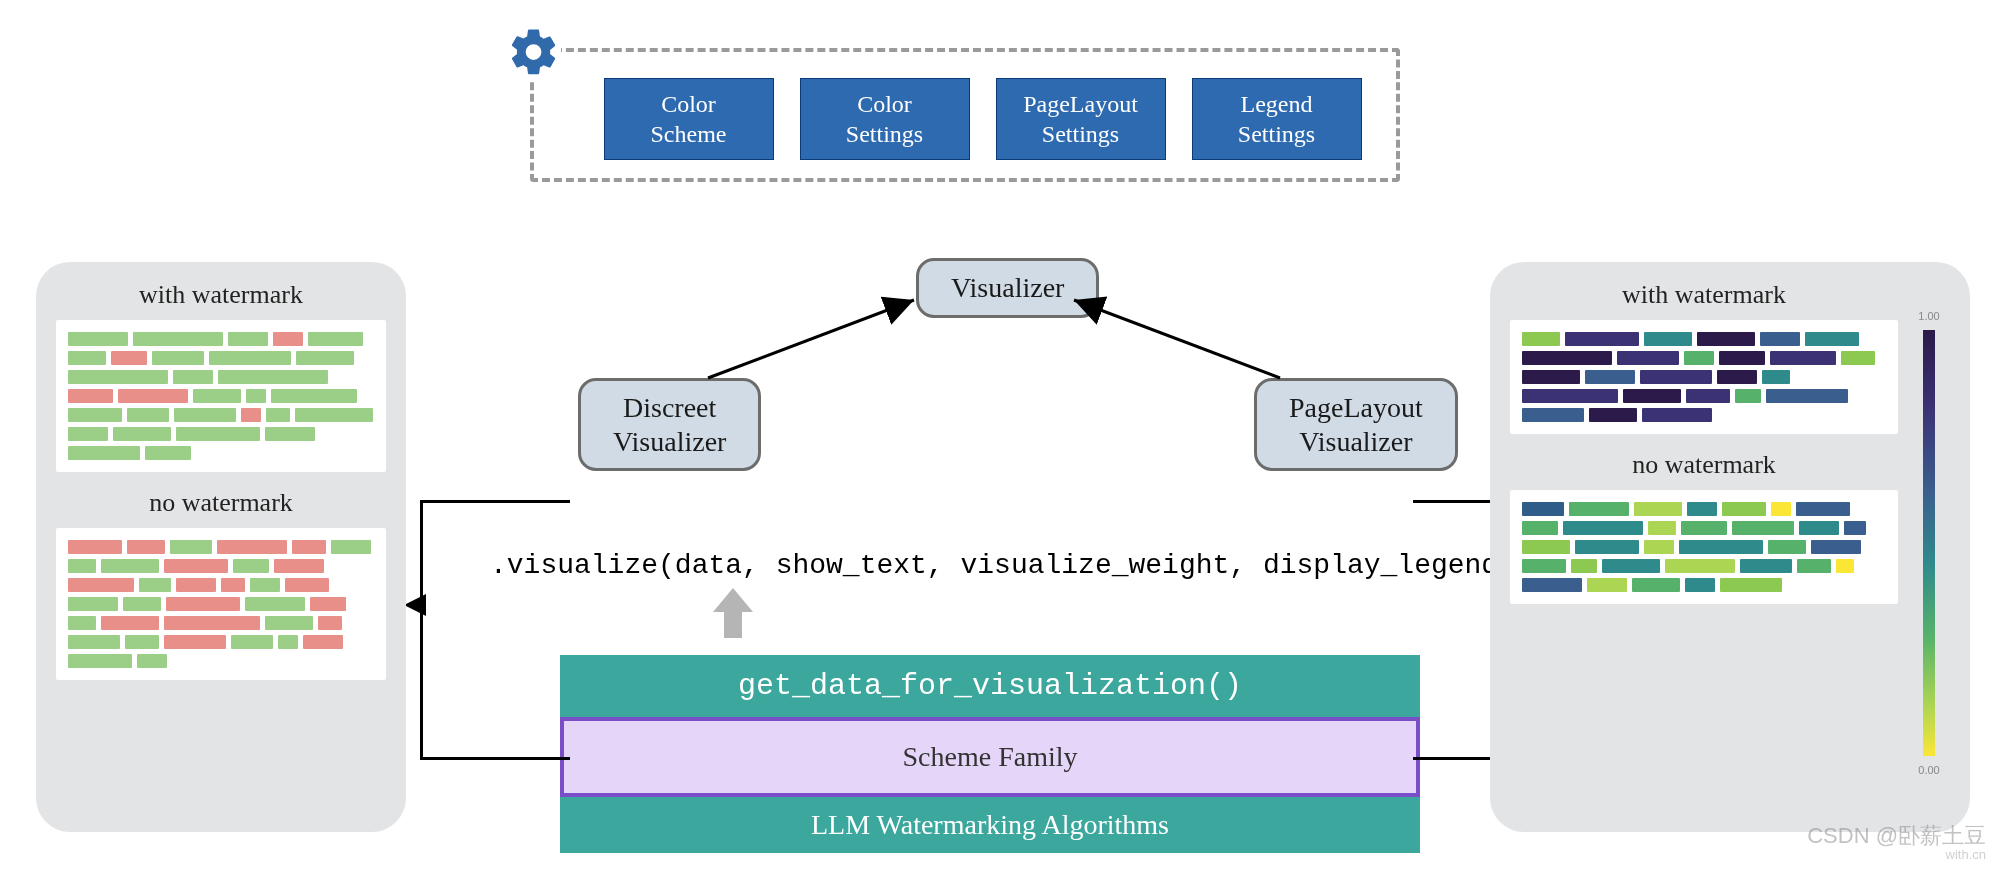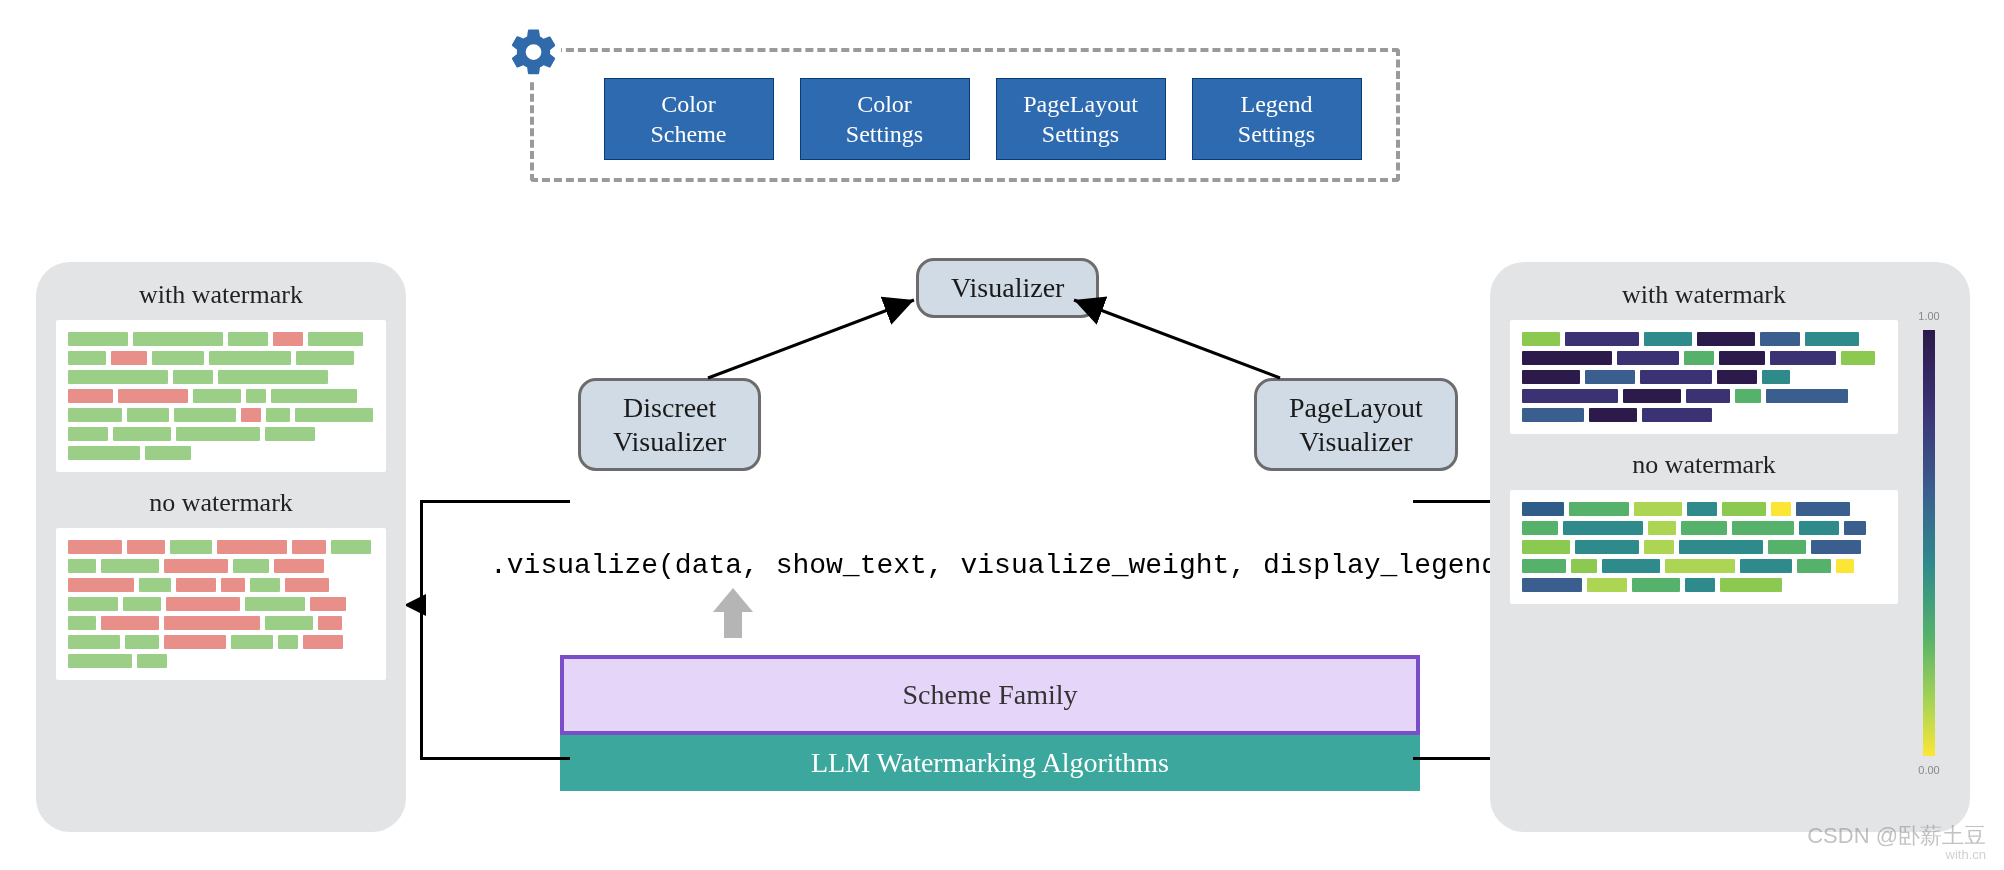--- a/index.html
+++ b/index.html
@@ -294,20 +294,21 @@
 </svg>
 
 <div id="code-visualize" class="code-line">.visualize(data, show_text, visualize_weight, display_legend)</div>
 
 <div class="grey-up">
   <div class="grey-up-head"></div>
   <div class="grey-up-stem"></div>
 </div>
 
 <div class="teal-stack">
+  <div class="get-data-bar">get_data_for_visualization()</div>
   <div class="family-row">
     <div class="family-box christ">
       <span>Scheme Family</span>
     </div>
   </div>
   <div class="algo-bar">LLM Watermarking Algorithms</div>
 </div>
 
 <div id="line-left-box" class="side-line"></div>
 <div id="line-right-box" class="side-line"></div>

